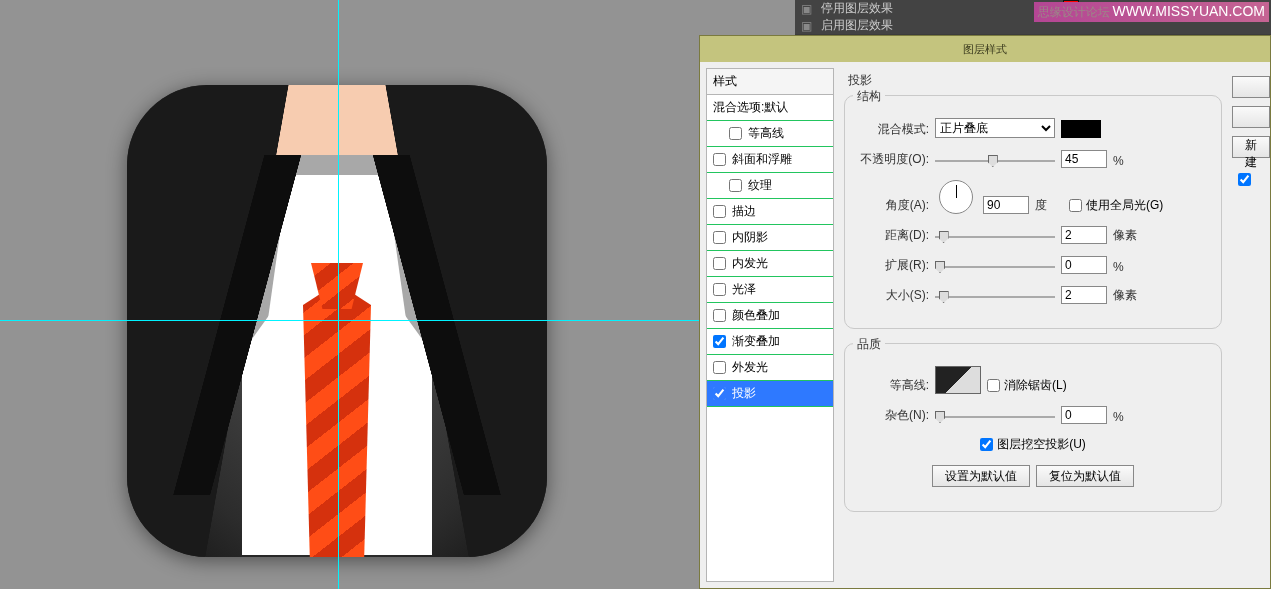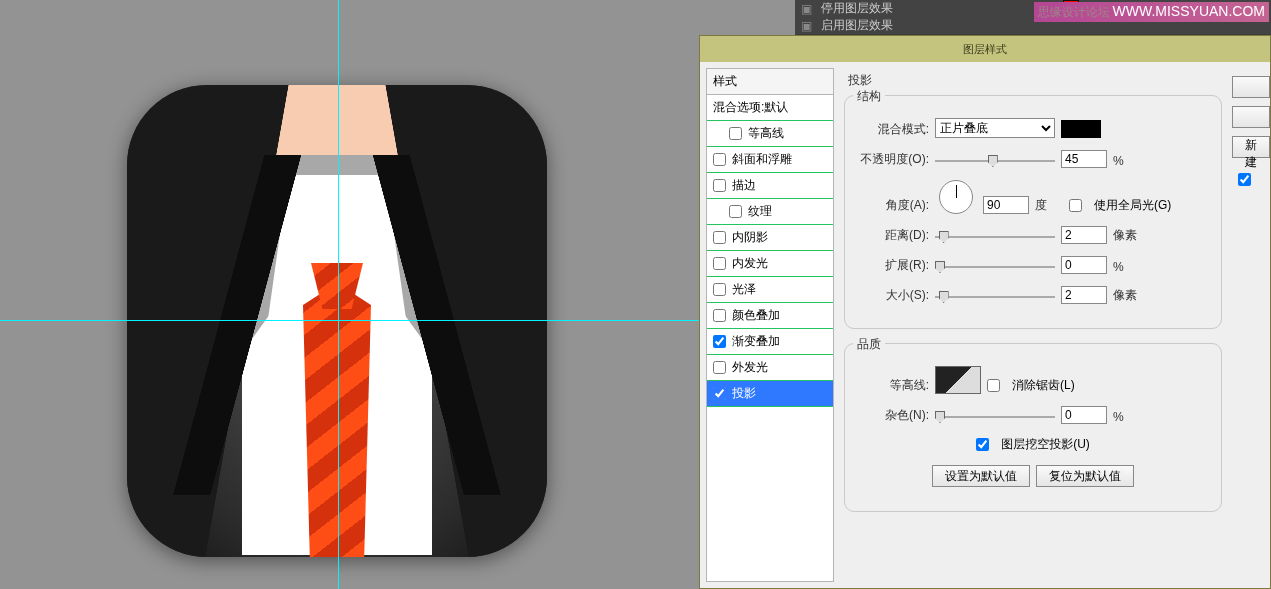--- a/index.html
+++ b/index.html
@@ -88,21 +88,21 @@
 .frow label { width:72px; text-align:right; color:#333; }
 select { height:20px; border:1px solid #888; background:#fff; min-width:120px; font-size:12px; }
 .color-chip { width:40px; height:18px; border:1px solid #000; background:#000; display:inline-block; }
 .slider { flex:1; max-width:120px; height:14px; position:relative; }
 .slider::before { content:""; position:absolute; left:0; right:0; top:6px; height:2px; background:#aaa; }
 .slider .thumb { position:absolute; top:1px; width:10px; height:12px; background:#ddd; border:1px solid #666; clip-path:polygon(0 0,100% 0,100% 60%,50% 100%,0 60%); }
 input.num { width:46px; height:18px; border:1px solid #888; text-align:left; padding:0 3px; font-size:12px; }
 .unit { width:28px; color:#333; }
 .angle-dial { width:34px; height:34px; border:1px solid #888; border-radius:50%; background:#fff; position:relative; margin:0 4px; }
 .angle-dial::after { content:""; position:absolute; left:50%; top:4px; width:1px; height:13px; background:#000; }
-.ck { display:flex; align-items:center; gap:12px; }
+.ck { display:flex; align-items:center; gap:4px; }
 .contour-chip { width:46px; height:28px; border:1px solid #666; background:linear-gradient(135deg,#222 0 50%,#ddd 50% 100%); }
 .btn { height:22px; padding:0 12px; border:1px solid #888; background:linear-gradient(#fafafa,#e5e5e5); cursor:pointer; }
 .rcol { width:38px; padding:14px 0 8px 0; }
 .rcol .btn { width:100%; margin-bottom:8px; font-size:12px; }
 .rcol .ck { margin:4px 0 0 6px; }
 
 
 .bottom-frag { position:absolute; right:86px; bottom:0; width:200px; height:24px; background:#3c3c3c; }
 </style>
 </head>
@@ -154,27 +154,27 @@
           <span>混合选项:默认</span>
         </div>
       <div class="row sub">
           <input type="checkbox" style="">
           <span>等高线</span>
         </div>
       <div class="row">
           <input type="checkbox" style="">
           <span>斜面和浮雕</span>
         </div>
+      <div class="row sub">
+          <input type="checkbox" style="">
+          <span>纹理</span>
+        </div>
       <div class="row">
           <input type="checkbox" style="">
           <span>描边</span>
-        </div>
-      <div class="row sub">
-          <input type="checkbox" style="">
-          <span>纹理</span>
         </div>
       <div class="row">
           <input type="checkbox" style="">
           <span>内阴影</span>
         </div>
       <div class="row">
           <input type="checkbox" style="">
           <span>内发光</span>
         </div>
       <div class="row">

